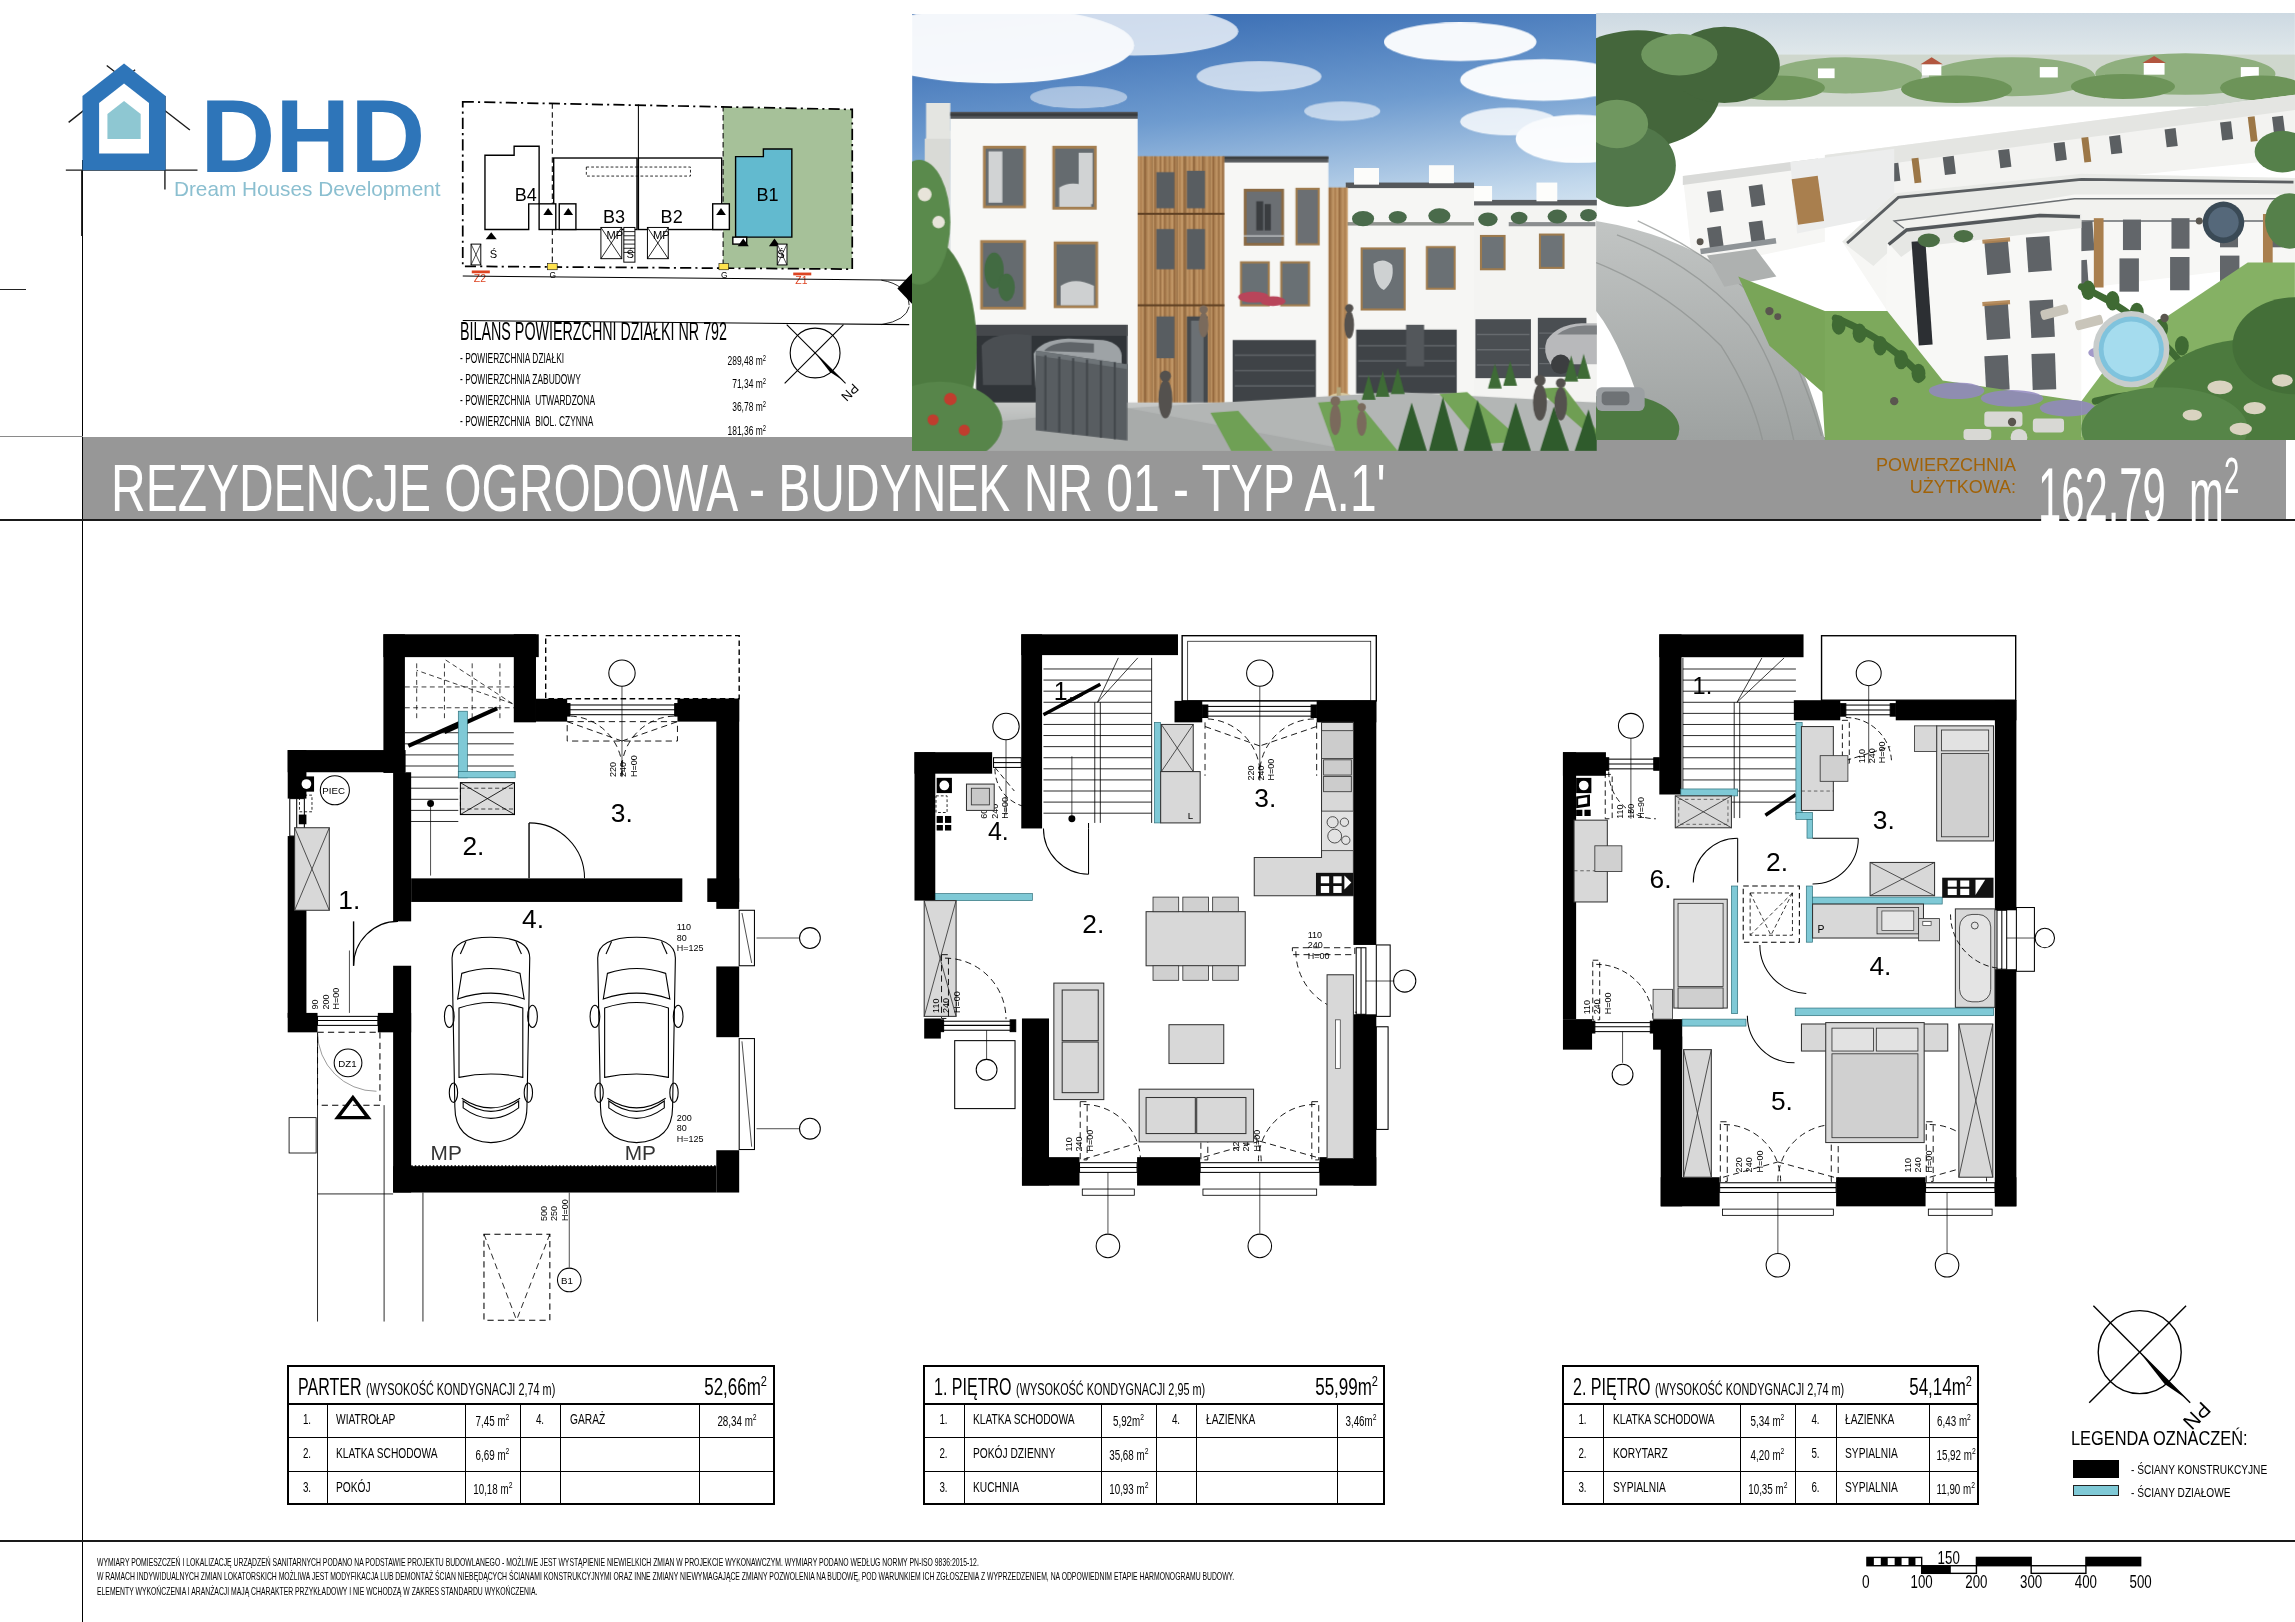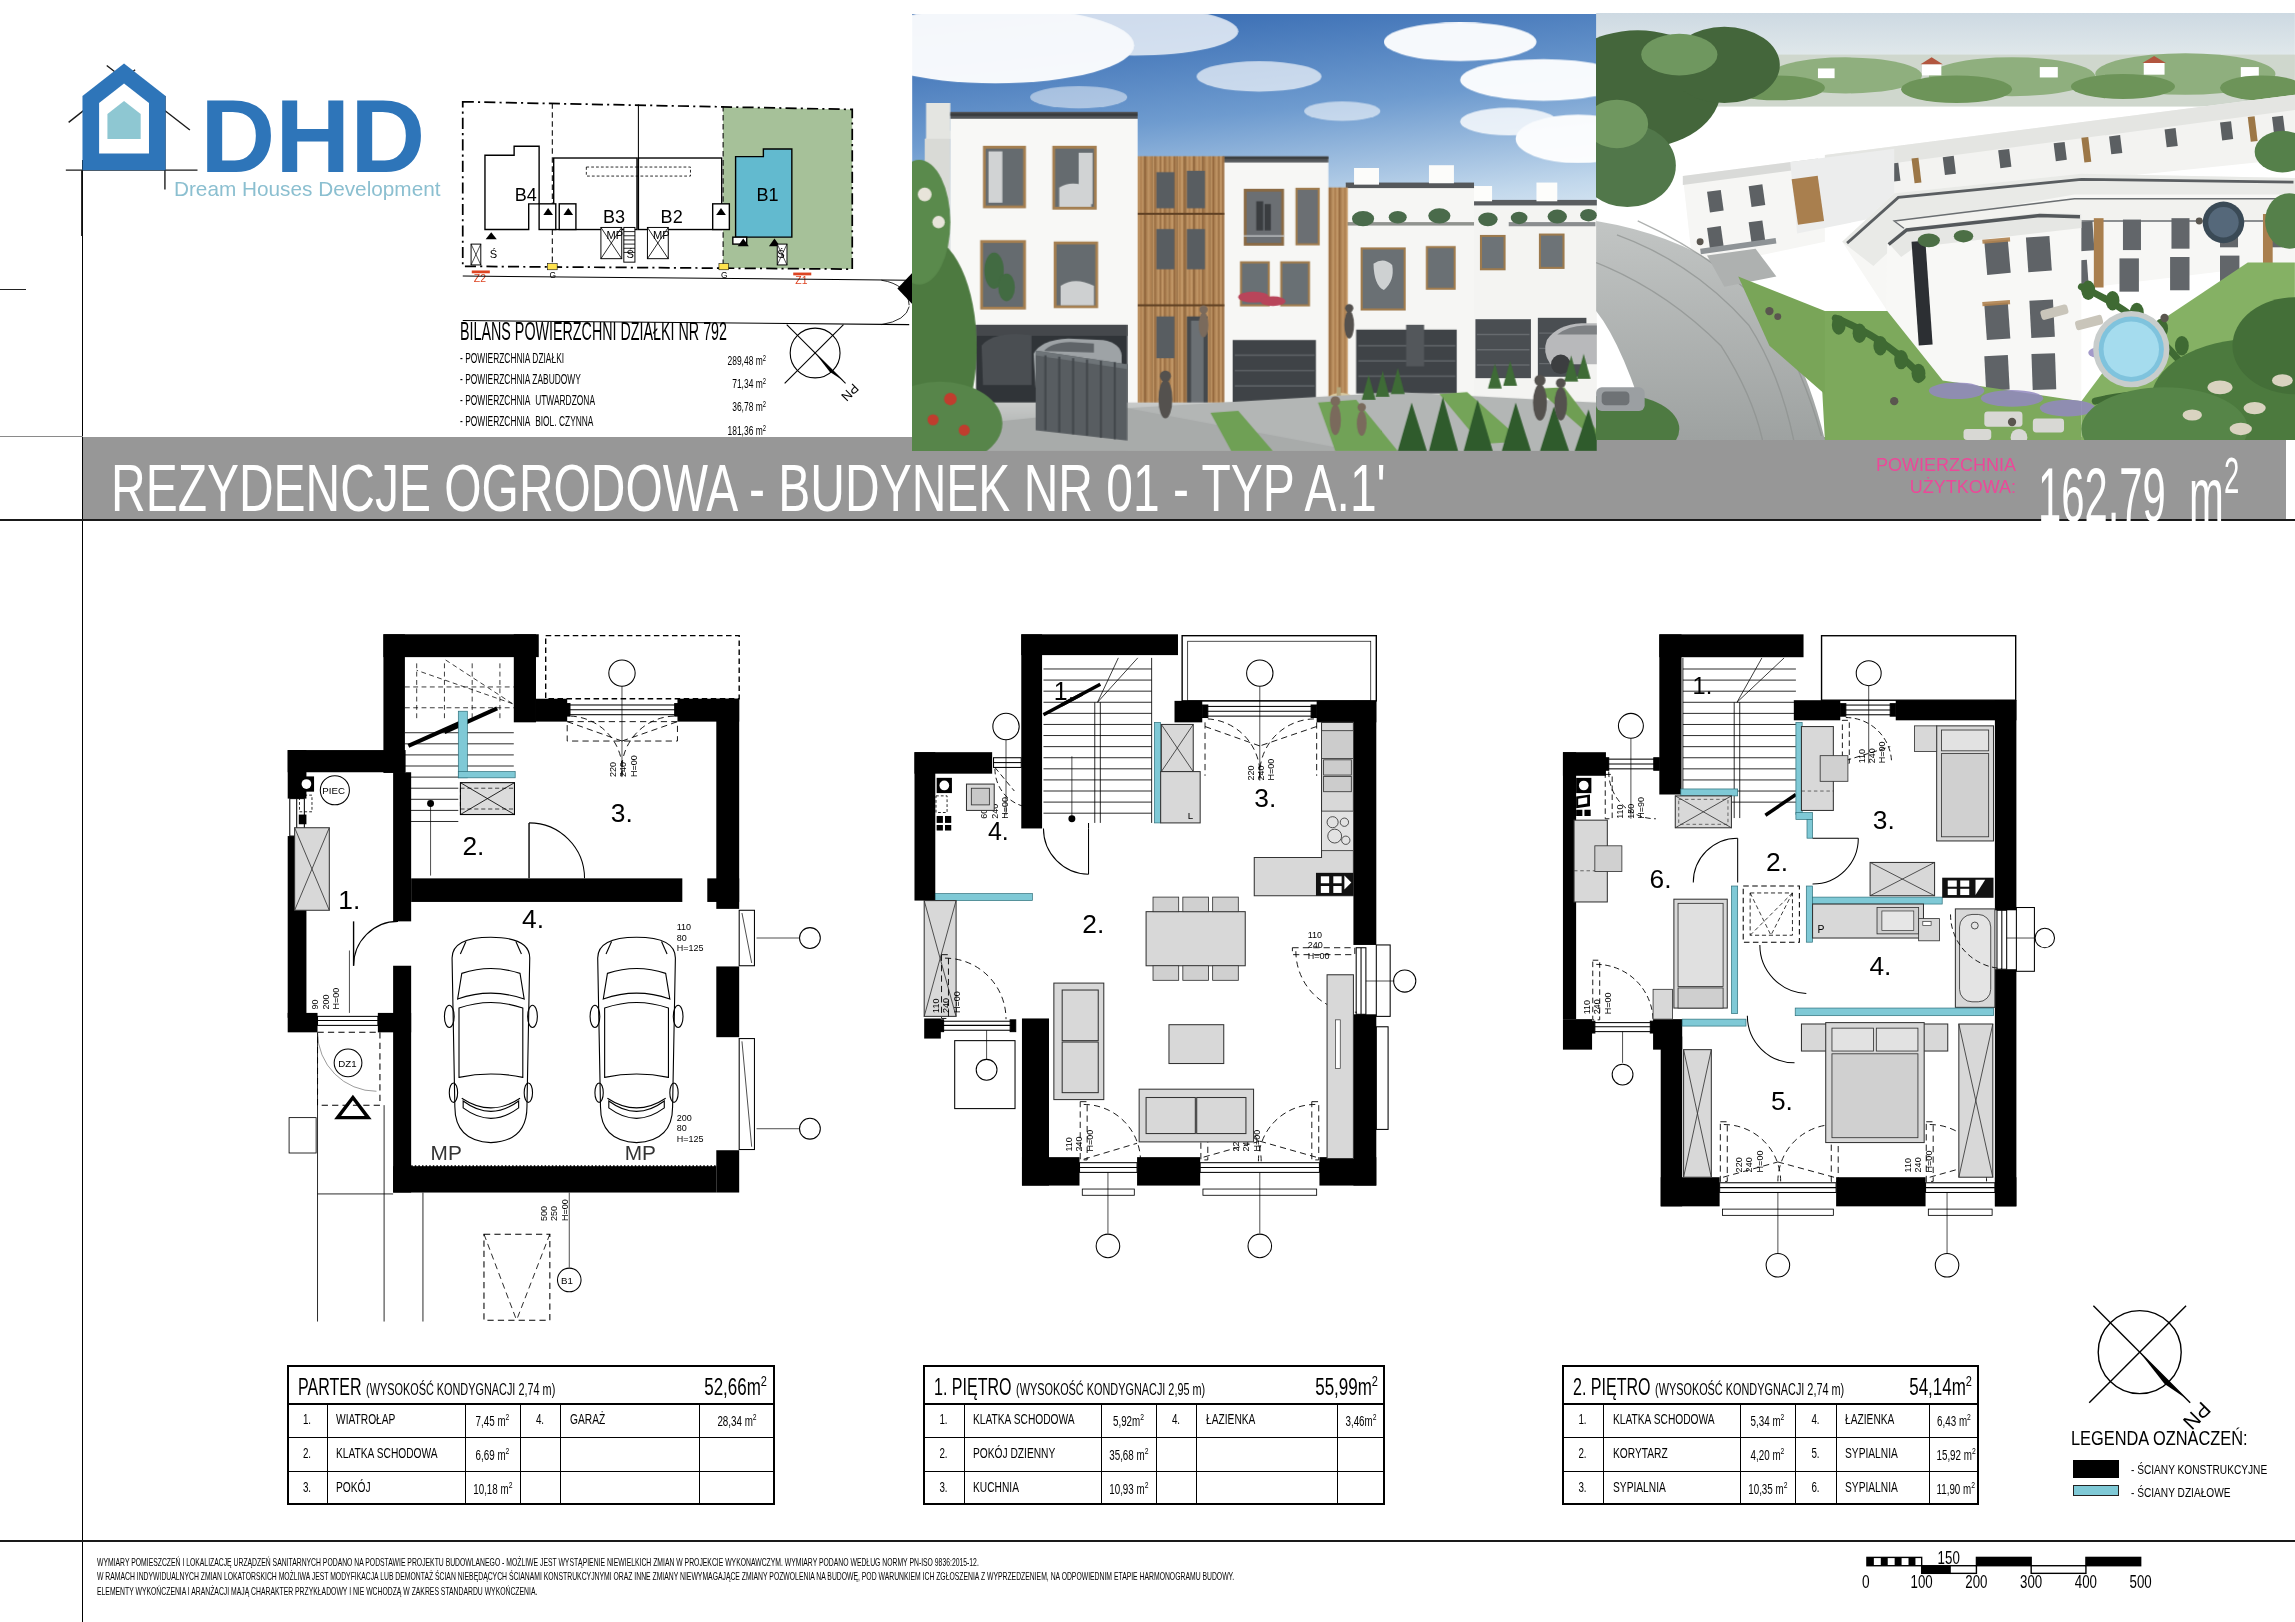--- a/index.html
+++ b/index.html
@@ -15,21 +15,21 @@
 <div class="abs" style="left:0px;top:289px;width:26px;height:1.4px;background:#222;"></div>
 
 <div class="abs" style="left:0px;top:436px;width:83px;height:1.4px;background:#8a8a8a;"></div>
 
 <div class="abs" style="left:83px;top:437px;width:2203px;height:82px;background:#979797;"></div>
 
 <div class="abs" style="left:0px;top:519px;width:2295px;height:2.1px;background:#1a1a1a;"></div>
 
 <div class="abs" style="left:111px;top:450px;font-size:66px;color:#fff;white-space:nowrap;transform:scaleX(0.727);transform-origin:0 0;">REZYDENCJE OGRODOWA - BUDYNEK NR 01 - TYP A.1'</div>
 
-<div class="abs" style="left:1808px;top:454px;width:208px;font-size:18px;color:#ec4899;text-align:right;line-height:22px;">POWIERZCHNIA<br>UŻYTKOWA:</div>
+<div class="abs" style="left:1808px;top:454px;width:208px;font-size:18px;color:#a16207;text-align:right;line-height:22px;">POWIERZCHNIA<br>UŻYTKOWA:</div>
 
 <div class="abs" style="left:2038px;top:447px;font-size:76px;color:#fff;white-space:nowrap;transform:scaleX(0.55);transform-origin:0 0;">162,79&nbsp; m<span style="font-size:50px;vertical-align:28px;">2</span></div>
 
 <div class="abs" style="left:0px;top:1540px;width:2295px;height:2.1px;background:#1a1a1a;"></div>
 
 <div class="abs" style="left:97px;top:1555px;width:1804px;font-size:11px;color:#000;line-height:14.4px;transform:scaleX(0.62);transform-origin:0 0;white-space:nowrap;">WYMIARY POMIESZCZEŃ I LOKALIZACJĘ URZĄDZEŃ SANITARNYCH PODANO NA PODSTAWIE PROJEKTU BUDOWLANEGO - MOŻLIWE JEST WYSTĄPIENIE NIEWIELKICH ZMIAN W PROJEKCIE WYKONAWCZYM. WYMIARY PODANO WEDŁUG NORMY PN-ISO 9836:2015-12.<br>W RAMACH INDYWIDUALNYCH ZMIAN LOKATORSKICH MOŻLIWA JEST MODYFIKACJA LUB DEMONTAŻ ŚCIAN NIEBĘDĄCYCH ŚCIANAMI KONSTRUKCYJNYMI ORAZ INNE ZMIANY NIEWYMAGAJĄCE ZMIANY POZWOLENIA NA BUDOWĘ, POD WARUNKIEM ICH ZGŁOSZENIA Z WYPRZEDZENIEM, NA ODPOWIEDNIM ETAPIE HARMONOGRAMU BUDOWY.<br>ELEMENTY WYKOŃCZENIA I ARANŻACJI MAJĄ CHARAKTER PRZYKŁADOWY I NIE WCHODZĄ W ZAKRES STANDARDU WYKOŃCZENIA.</div>
 
 <svg class="abs" style="left:1860px;top:1553px;" width="298" height="49" viewBox="0 0 430 70">
   <g stroke="#000" fill="none" stroke-width="2">
     <rect x="10" y="6" width="79" height="12" fill="#fff"></rect>

